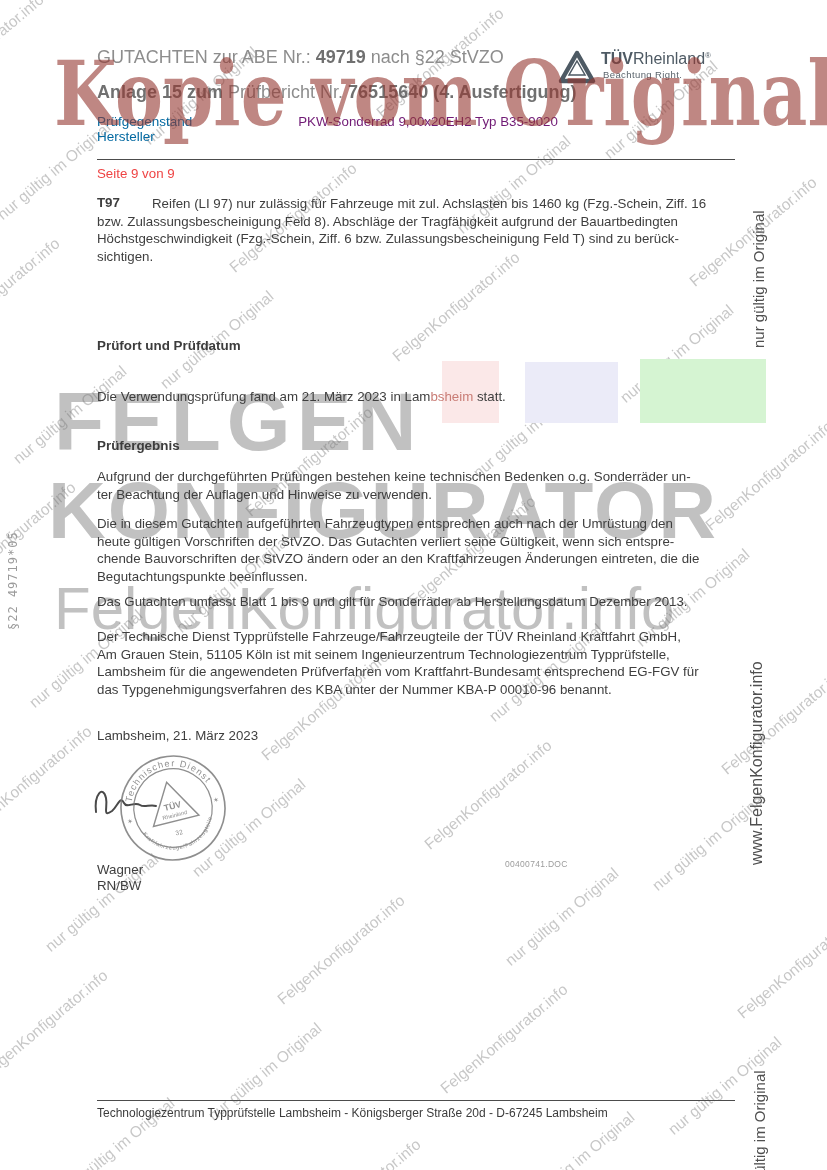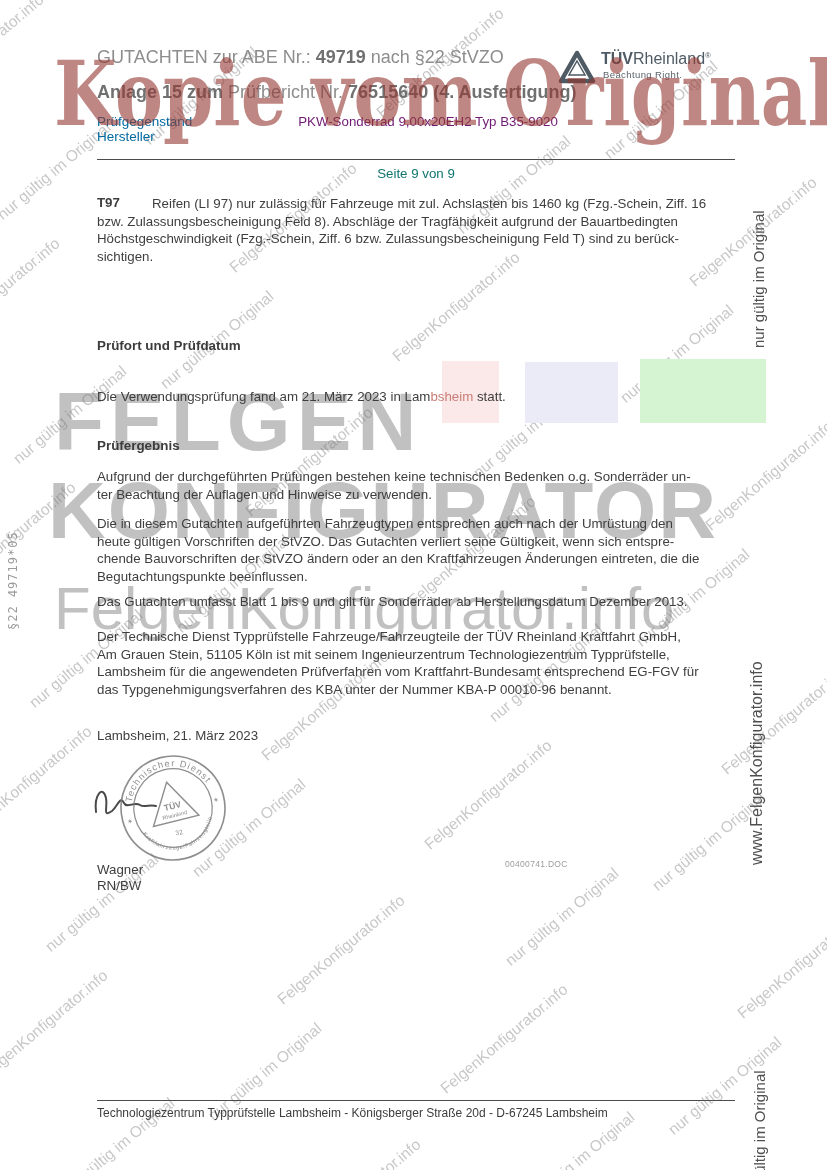--- a/index.html
+++ b/index.html
@@ -31,21 +31,21 @@
   .vert-rm{left:748px;top:865px;font-size:16px;color:#4f4f4f;}
   .vert-rb{left:751px;top:1208px;font-size:15px;color:#4f4f4f;}
   
   .content{position:absolute;inset:0;z-index:10;}
   .abs{position:absolute;}
   .hdr{font-size:18px;color:#8d8d8d;}
   .hdr b{color:#707070;}
   .lbl{font-size:13.5px;color:#0369a1;}
   .val{font-size:13.3px;color:#701a75;text-align:center;width:300px;}
   .rule{border-top:1.3px solid #4c4c4c;height:0;}
-  .seite{width:638px;text-align:center;font-size:13.3px;color:#0f766e;}
+  .seite{width:638px;text-align:left;font-size:13.3px;color:#ef4444;}
   .para{font-size:13.3px;line-height:17.6px;white-space:pre-line;width:670px;color:#3e3e3e;}
   .bold-h{font-size:13.4px;font-weight:bold;color:#3c3c3c;}
   .t97wrap{width:670px;}
   .t97code{position:absolute;left:0;top:0;font-weight:bold;font-size:13.3px;}
   .t97txt{text-indent:55px;}
   .redseg{color:#c97d76;}
   .docref{font-size:8.5px;color:#9c9c9c;letter-spacing:.3px;}
   .sig{font-size:13.3px;line-height:15.5px;}
   .footer-txt{font-size:12px;color:#3c3c3c;}
   

